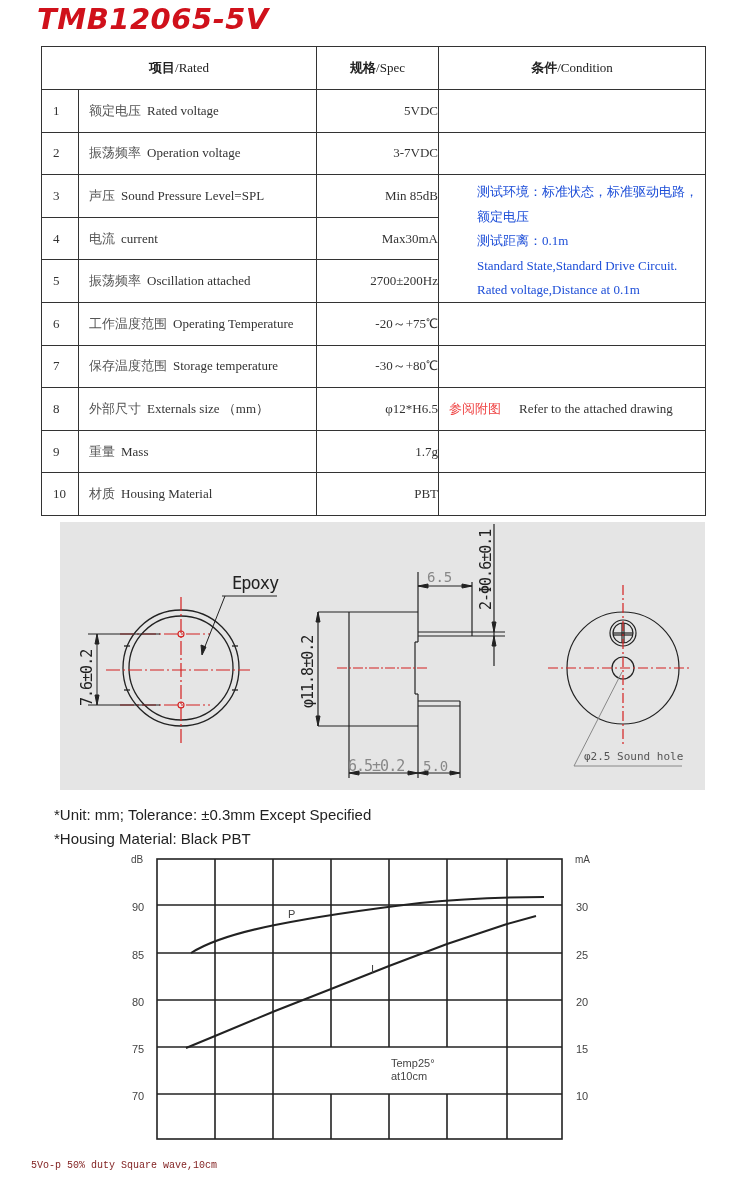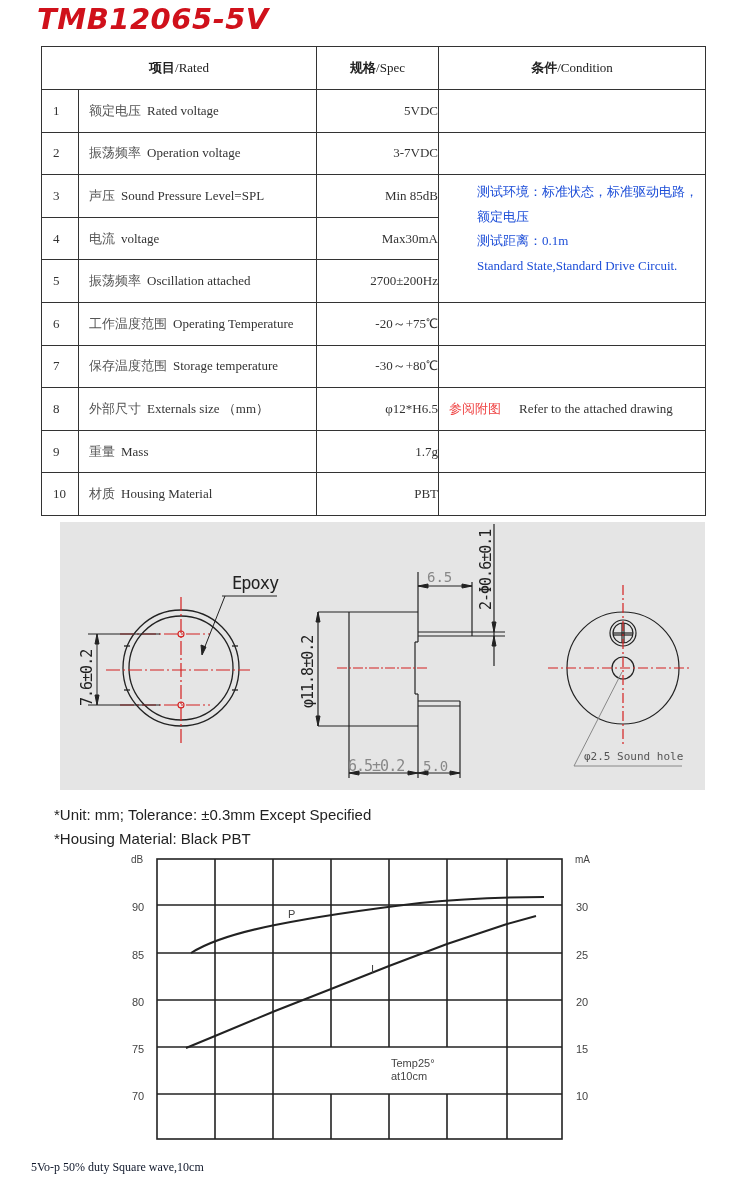--- a/index.html
+++ b/index.html
@@ -12,21 +12,21 @@
   .c-no { width:37px; padding-left:11px !important; color:#333; }
   .c-item { width:226px; padding-left:10px !important; color:#333; }
   .c-item .zh { color:#555; margin-right:6px; }
   .c-spec { width:122px; text-align:right; color:#333; }
   .c-cond { width:264px; color:#333; padding-left:10px !important; vertical-align:middle; }
   .cond-merged { position:absolute; left:477px; top:180px; width:226px; font-size:13px; line-height:24.5px; color:#1d4ed8; }
   .cond-merged div { white-space:nowrap; }
   .drawing { position:absolute; left:60px; top:522px; width:645px; height:268px; background:#e5e5e5; }
   .notes { position:absolute; left:54px; top:803px; font-family:"Liberation Sans", sans-serif; font-size:15px; line-height:24px; color:#222; }
   .chart { position:absolute; left:0; top:850px; width:750px; height:300px; }
-  .foot { position:absolute; left:31px; top:1160px; font-family:Liberation Serif, serif; font-size:12px; color:#0f172a; }
+  .foot { position:absolute; left:31px; top:1160px; font-family:Liberation Mono, monospace; font-size:10px; color:#7f1d1d; }
   svg text { font-family:"Liberation Sans", sans-serif; }
 </style>
 </head>
 <body>
 
 <div class="title">TMB12065-5V</div>
 
 <table class="spec">
   <colgroup>
     <col style="width:37px">
@@ -53,21 +53,21 @@
     <td class="c-cond"></td>
   </tr>
   <tr>
     <td class="c-no">3</td>
     <td class="c-item"><span class="zh">声压</span><span>Sound Pressure Level=SPL</span></td>
     <td class="c-spec">Min 85dB</td>
     <td class="c-cond" rowspan="3"></td>
   </tr>
   <tr>
     <td class="c-no">4</td>
-    <td class="c-item"><span class="zh">电流</span><span>voltage</span></td>
+    <td class="c-item"><span class="zh">电流</span><span>current</span></td>
     <td class="c-spec">Max30mA</td>
   </tr>
   <tr>
     <td class="c-no">5</td>
     <td class="c-item"><span class="zh">振荡频率</span><span>Oscillation attached</span></td>
     <td class="c-spec">2700±200Hz</td>
   </tr>
   <tr>
     <td class="c-no">6</td>
     <td class="c-item"><span class="zh">工作温度范围</span><span>Operating Temperature</span></td>
@@ -99,20 +99,21 @@
     <td class="c-cond"></td>
   </tr>
 </tbody>
   </table>
 
 <div class="cond-merged">
   <div>测试环境：标准状态，标准驱动电路，</div>
   <div>额定电压</div>
   <div>测试距离：0.1m</div>
   <div>Standard State,Standard Drive Circuit.</div>
+  <div>Rated voltage,Distance at 0.1m</div>
 </div>
 
 <div class="drawing">
   <svg width="645" height="268" viewBox="60 522 645 268" xmlns="http://www.w3.org/2000/svg">
 
     <g stroke="#222" fill="none" stroke-width="1.3">
       <circle cx="181" cy="668" r="58"></circle>
       <circle cx="181" cy="668" r="52"></circle>
       <line x1="124" y1="646" x2="130" y2="646"></line>
       <line x1="124" y1="690" x2="130" y2="690"></line>

